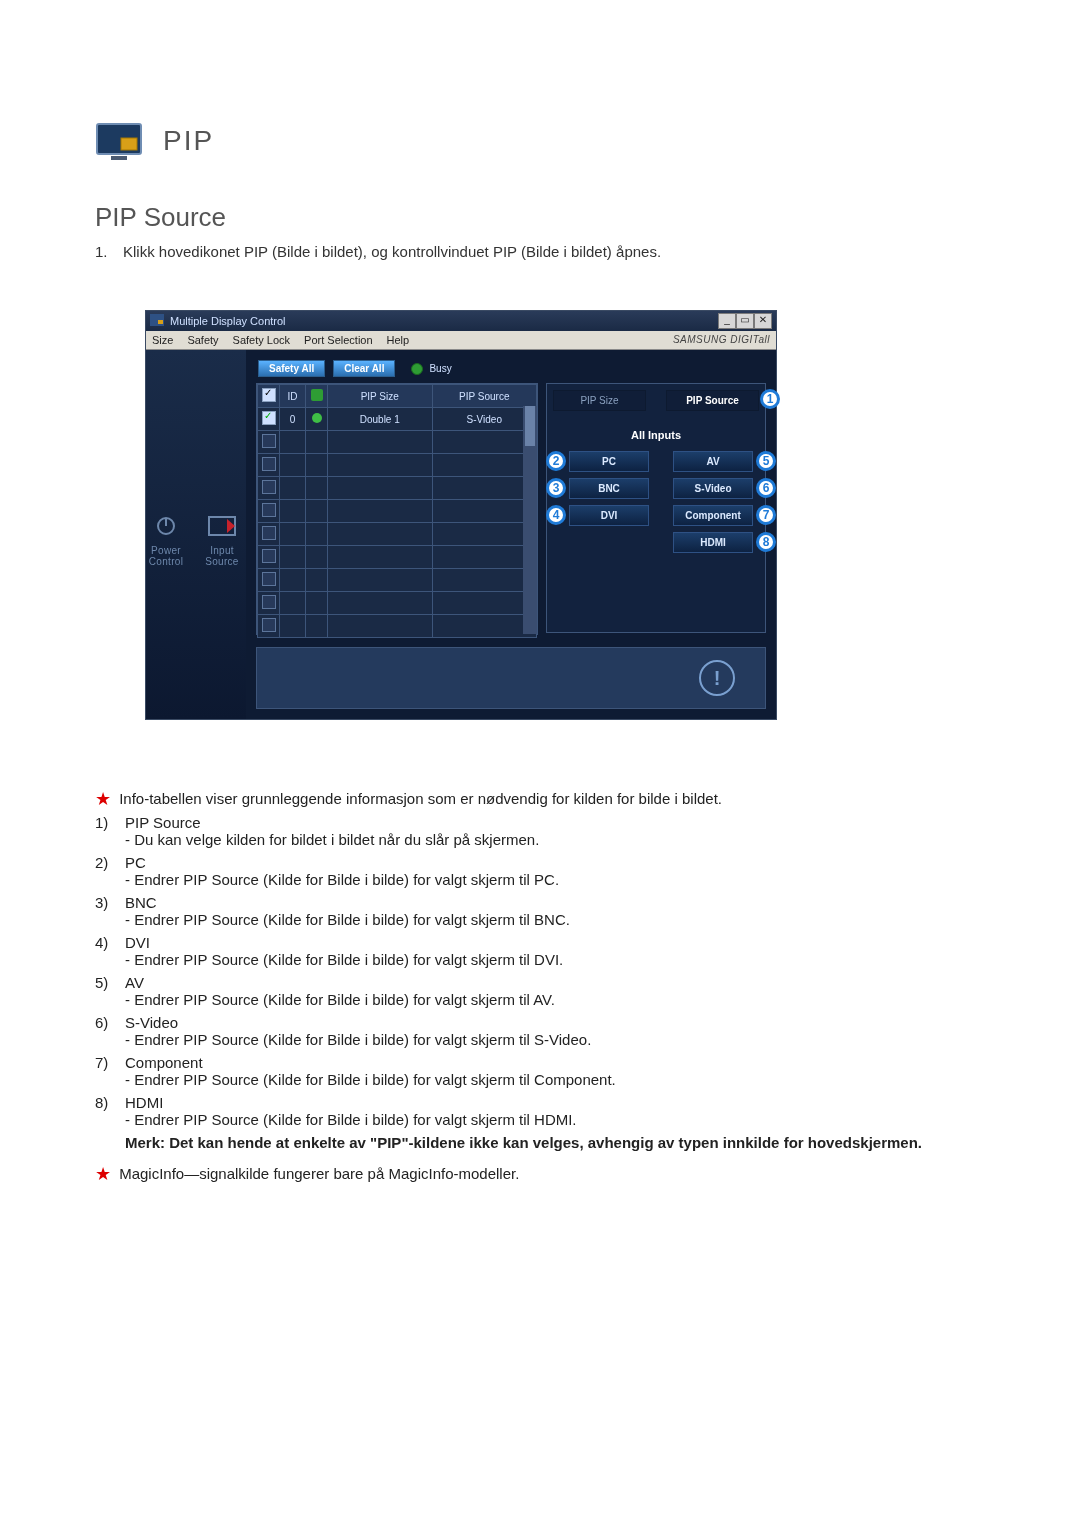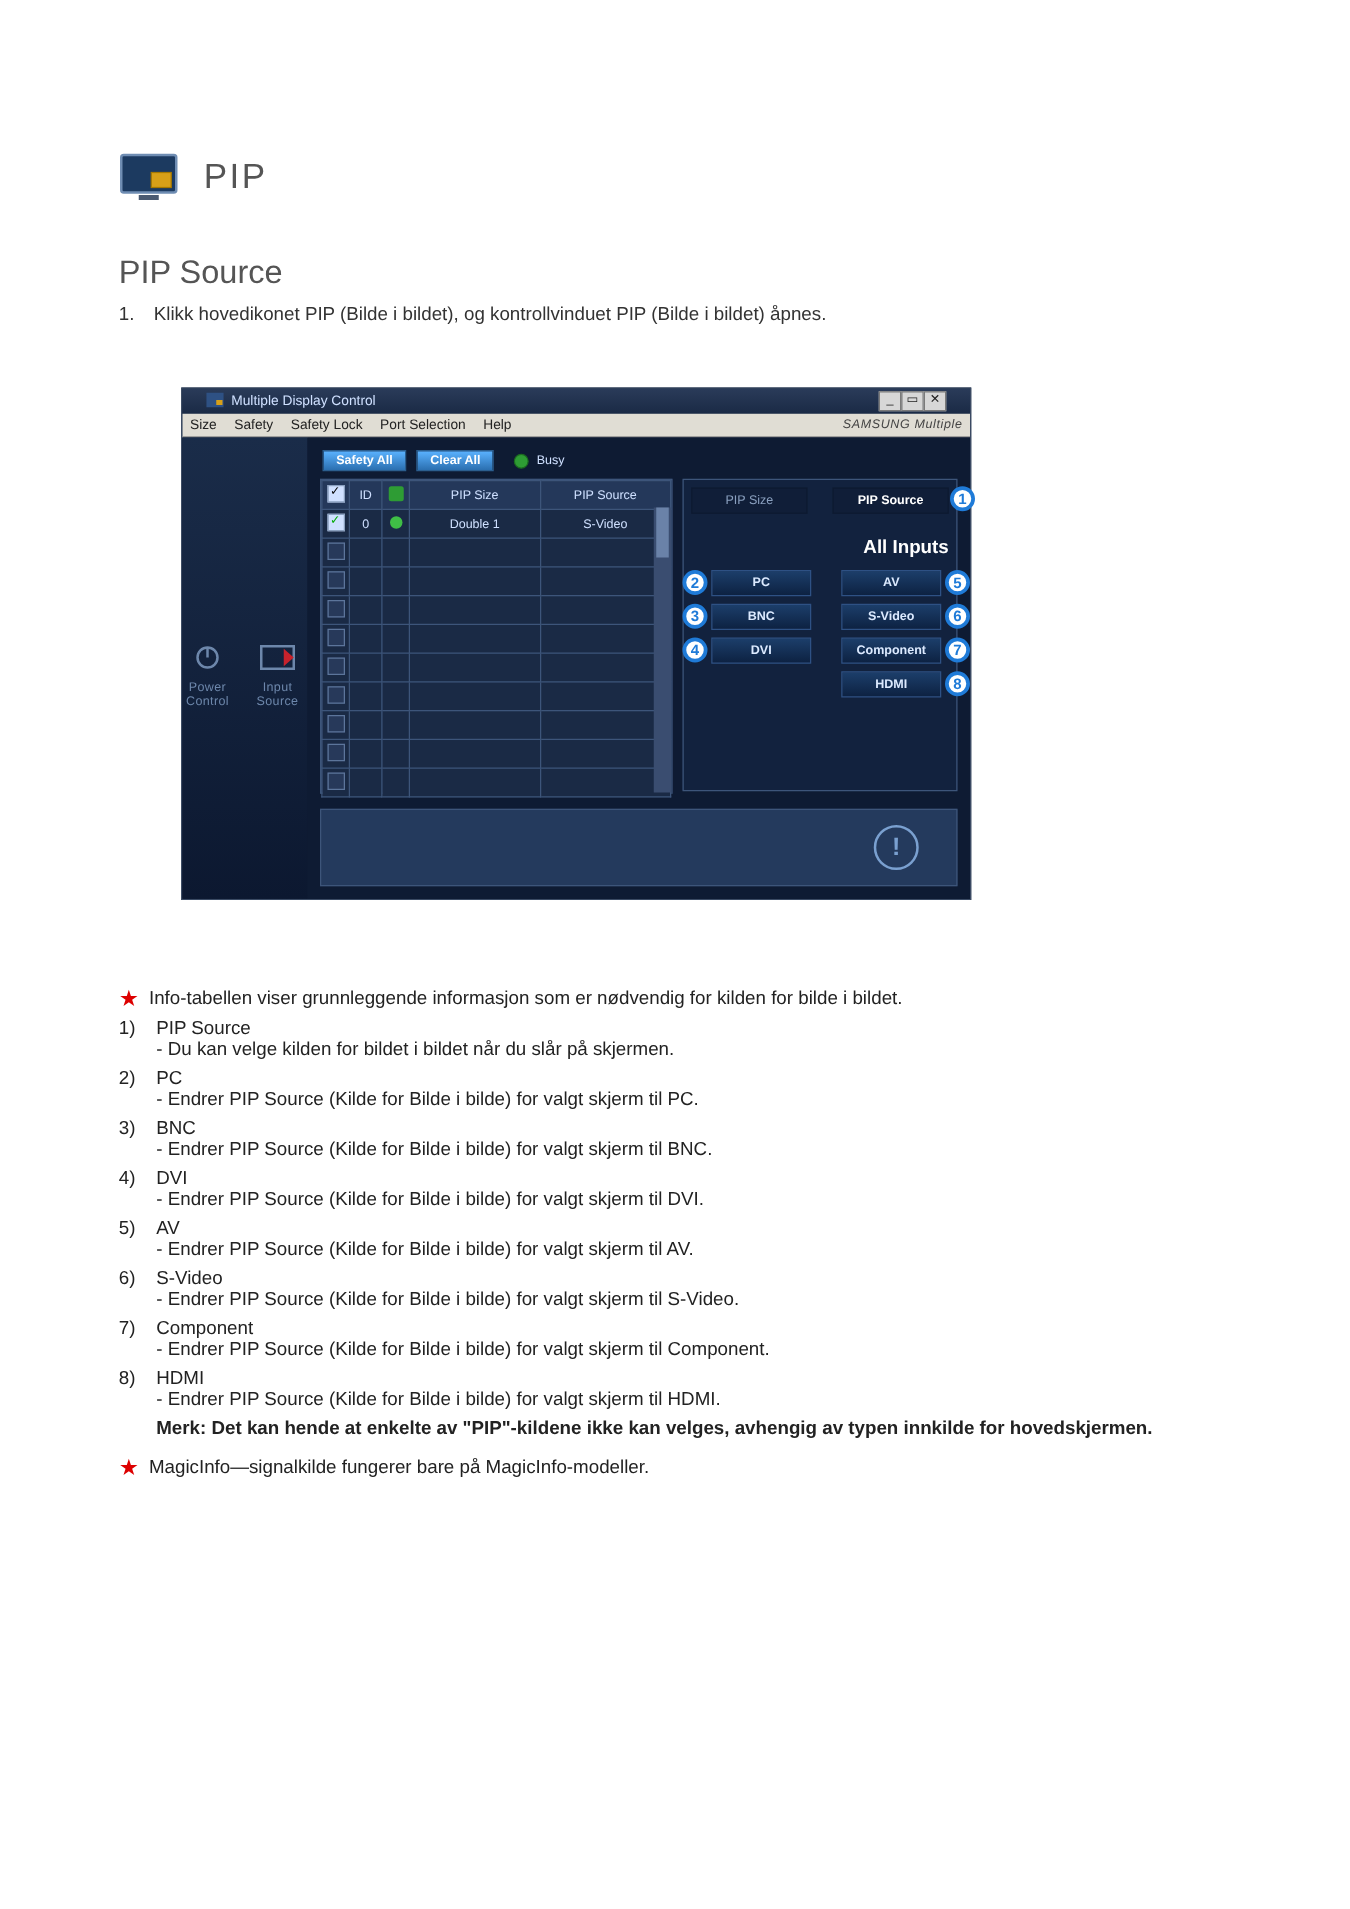--- a/index.html
+++ b/index.html
@@ -50,21 +50,21 @@
     color: #c7d4e6;
     border: 1px solid #3a4a63;
     font-size: 11px;
     font-family: Tahoma, Arial, sans-serif;
   }
   .titlebar {
     display: flex;
     align-items: center;
     justify-content: space-between;
     background: linear-gradient(#2a3b59, #1a2a45);
-    padding: 2px 19px;
+    padding: 2px 4px;
     color: #cfe0ff;
   }
   .titlebar .left { display: flex; align-items: center; gap: 6px; }
   .winbtns { display: flex; gap: 0; }
   .winbtn {
     width: 16px; height: 14px;
     background: #d7d7d7;
     border: 1px solid #7a7a7a;
     color: #222;
     font-size: 10px;
@@ -155,21 +155,21 @@
     width: 20px; height: 20px;
     border-radius: 50%;
     background: #fff;
     border: 3px solid #1f7bd8;
     color: #1f7bd8;
     font-weight: bold;
     font-size: 12px;
     display: flex; align-items: center; justify-content: center;
     box-sizing: border-box;
   }
-  .all-inputs { text-align: right; color: #fff; font-weight: bold; font-size: 15px; margin-bottom: 10px; }
+  .all-inputs { text-align: center; color: #fff; font-weight: bold; font-size: 11px; margin-bottom: 10px; }
   .btn-grid-area { position: relative; padding: 0 6px 0 16px; }
   .btn-grid { display: grid; grid-template-columns: 1fr 1fr; gap: 6px 24px; }
   .src-btn {
     background: linear-gradient(#1c3e6a, #0d2242);
     border: 1px solid #2e5184;
     color: #dceaff;
     font-size: 10px;
     text-align: center;
     padding: 4px 0;
     cursor: pointer;
@@ -250,21 +250,21 @@
         <div class="winbtn">✕</div>
       </div>
     </div>
     <div class="menubar">
       <span>Size</span>
       <span>Safety</span>
       <span>Safety Lock</span>
       <span>Port Selection</span>
       <span>Help</span>
       <span class="spacer"></span>
-      <span class="brand">SAMSUNG Multiple</span>
+      <span class="brand">SAMSUNG DIGITall</span>
     </div>
 
     <div class="body">
 
       <div class="sidebar">
         <div class="sb-item">
           <div class="sb-ico">
               <svg width="28" height="24">
                 <circle cx="14" cy="12" r="8" fill="none" stroke="#6d87ab" stroke-width="2"></circle>
                 <line x1="14" y1="4" x2="14" y2="12" stroke="#6d87ab" stroke-width="2"></line>

